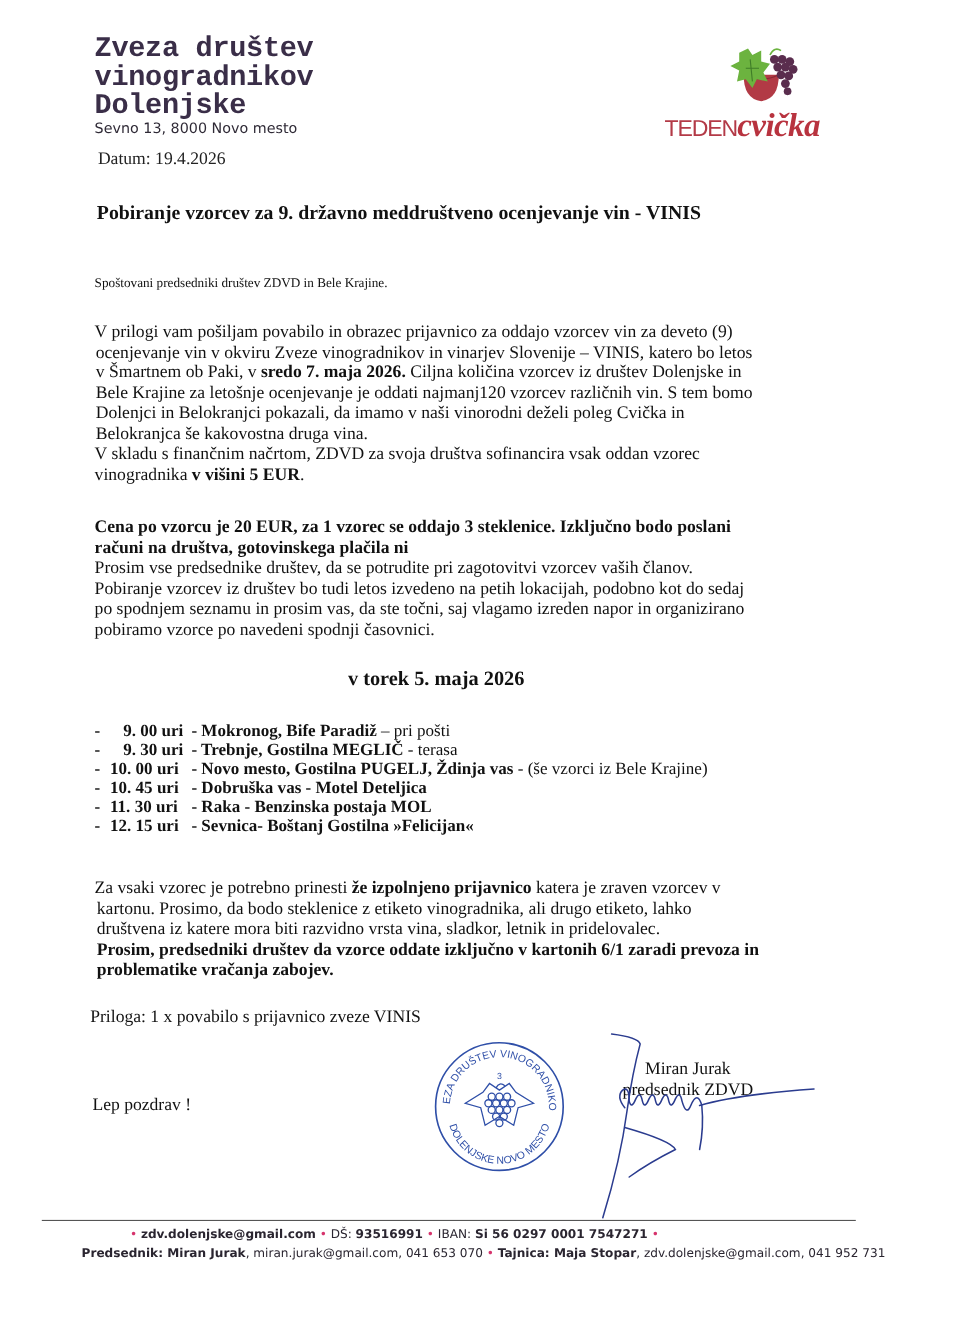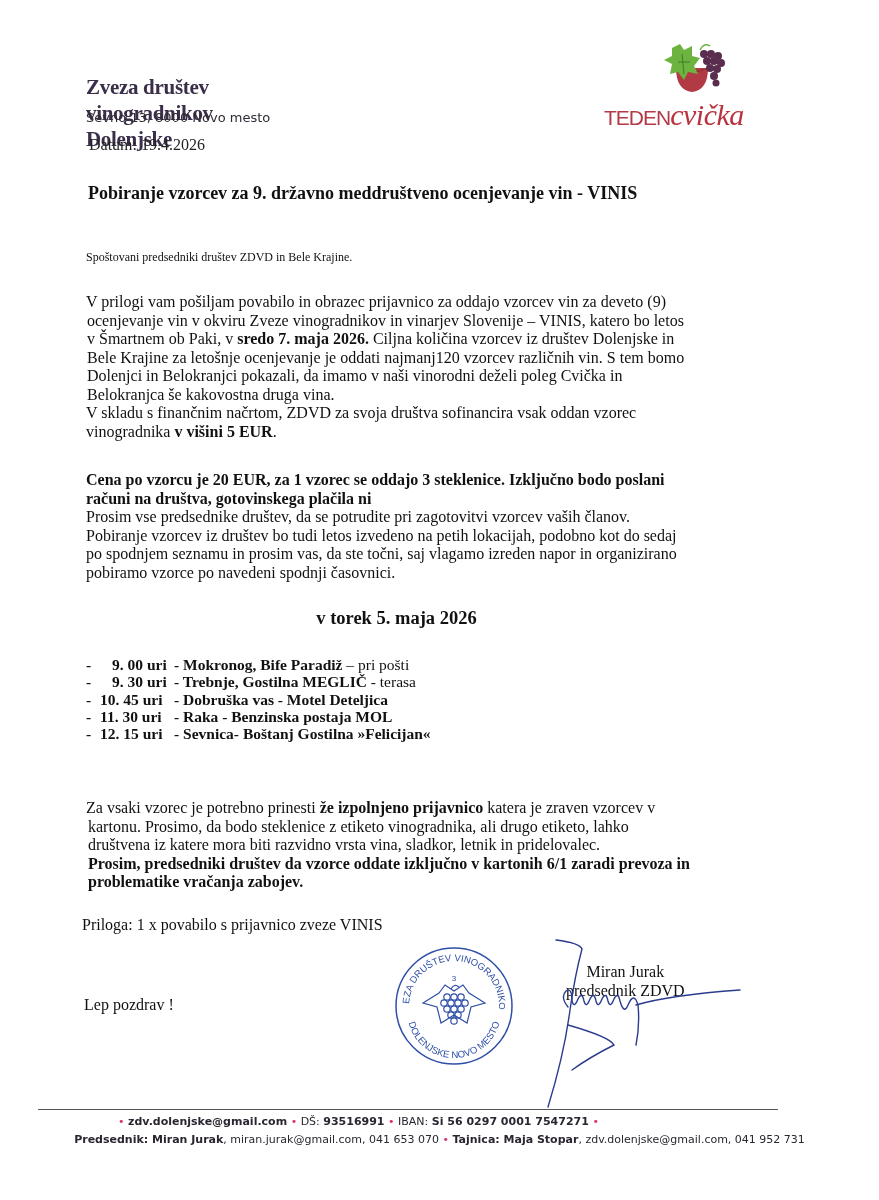--- a/index.html
+++ b/index.html
@@ -1,22 +1,22 @@
 <!DOCTYPE html>
 <html><head>
 <meta charset="utf-8">
 <style>
   html, body { margin: 0; padding: 0; background: #ffffff; }
   body { width: 879px; height: 1200px; position: relative; overflow: hidden; color: #111; }
 
   
   .org-name {
     position: absolute; left: 86px; top: 31px;
-    font-family: Liberation Serif, serif; font-weight: bold;
-    color: #3a2e48; font-size: 21px; line-height: 26px; letter-spacing: -0.3px; margin-top: 43px;
+    font-family: Liberation Mono, monospace; font-weight: bold;
+    color: #3a2e48; font-size: 26px; line-height: 26px; letter-spacing: -0.3px;
   }
   .org-name div { white-space: nowrap; }
   .org-address {
     position: absolute; left: 86px; top: 110px;
     font-family: "DejaVu Sans", sans-serif; font-size: 13px; color: #2f2a36;
   }
   .date-line {
     position: absolute; left: 89px; top: 136px;
     font-family: "Liberation Serif", serif; font-size: 16px; color: #222;
   }
@@ -24,21 +24,21 @@
   
   .logo { position: absolute; left: 600px; top: 40px; width: 190px; height: 90px; }
   .logo-text {
     position: absolute; left: 4px; top: 58px; white-space: nowrap;
   }
   .logo-teden {
     font-family: "Liberation Sans", sans-serif; font-size: 21px; color: #b33a47;
     letter-spacing: -1px; vertical-align: baseline;
   }
   .logo-cvicka {
-    font-family: "Liberation Serif", serif; font-weight: normal; font-style: italic;
+    font-family: "Liberation Serif", serif; font-weight: bold; font-style: italic;
     font-size: 30px; color: #b8333f; letter-spacing: -0.5px;
   }
 
   
   .title {
     position: absolute; left: 88px; top: 183px;
     font-family: "Liberation Serif", serif; font-weight: bold; font-size: 18px; white-space: nowrap;
   }
   .greeting {
     position: absolute; left: 86px; top: 250px;
@@ -157,20 +157,21 @@
   <span class="ln">Prosim vse predsednike društev, da se potrudite pri zagotovitvi vzorcev vaših članov.</span>
   <span class="ln">Pobiranje vzorcev iz društev bo tudi letos izvedeno na petih lokacijah, podobno kot do sedaj</span>
   <span class="ln">po spodnjem seznamu in prosim vas, da ste točni, saj vlagamo izreden napor in organizirano</span>
   <span class="ln">pobiramo vzorce po navedeni spodnji časovnici.</span>
 </div>
 
 <div class="date-heading">v torek 5. maja 2026</div>
 <div class="schedule">
   <span class="sched-row"><span class="dash">-</span><span class="time">9. 00 uri</span><span class="place">- Mokronog, Bife Paradiž</span><span> – pri pošti</span></span>
   <span class="sched-row"><span class="dash">-</span><span class="time">9. 30 uri</span><span class="place">- Trebnje, Gostilna MEGLIČ</span><span>  - terasa</span></span>
+  <span class="sched-row wide"><span class="dash">-</span><span class="time">10. 00 uri</span><span class="place">- Novo mesto, Gostilna PUGELJ, Ždinja vas</span><span>  - (še vzorci iz Bele Krajine)</span></span>
   <span class="sched-row wide"><span class="dash">-</span><span class="time">10. 45 uri</span><span class="place">- Dobruška vas - Motel Deteljica</span><span></span></span>
   <span class="sched-row wide"><span class="dash">-</span><span class="time">11. 30 uri</span><span class="place">- Raka - Benzinska postaja MOL</span><span></span></span>
   <span class="sched-row wide"><span class="dash">-</span><span class="time">12. 15 uri</span><span class="place">- Sevnica- Boštanj Gostilna »Felicijan«</span><span></span></span>
 </div>
 
 <div class="para p3">
   <span class="ln"><span>Za vsaki vzorec  je potrebno prinesti </span><b>že izpolnjeno prijavnico</b><span> katera je zraven vzorcev v</span></span>
   <span class="ln" style="padding-left:2px;">kartonu. Prosimo, da bodo steklenice z  etiketo vinogradnika, ali drugo etiketo, lahko</span>
   <span class="ln" style="padding-left:2px;">društvena iz katere mora biti razvidno vrsta vina, sladkor, letnik in pridelovalec.</span>
   <span class="ln b" style="padding-left:2px;">Prosim, predsedniki društev da vzorce oddate izključno v kartonih 6/1 zaradi prevoza in</span>

